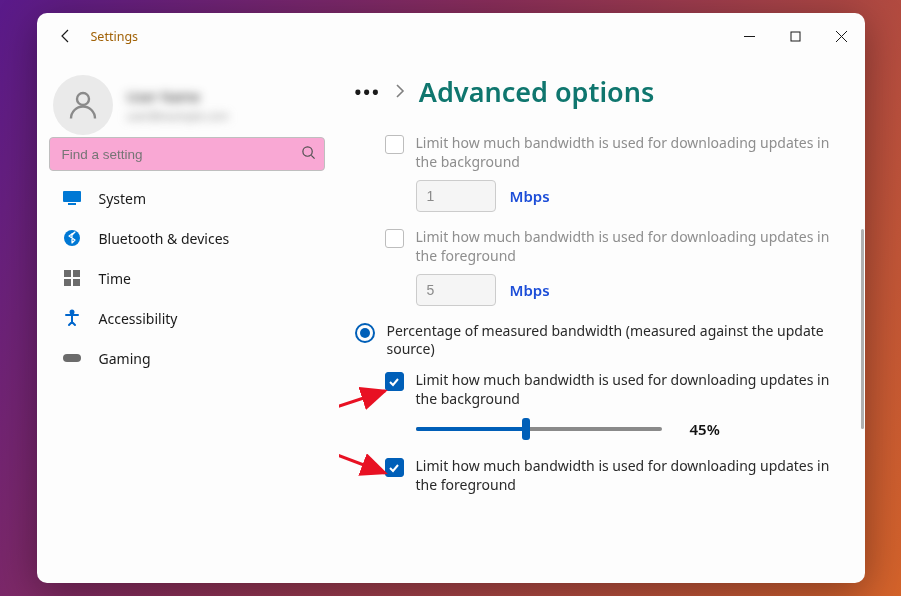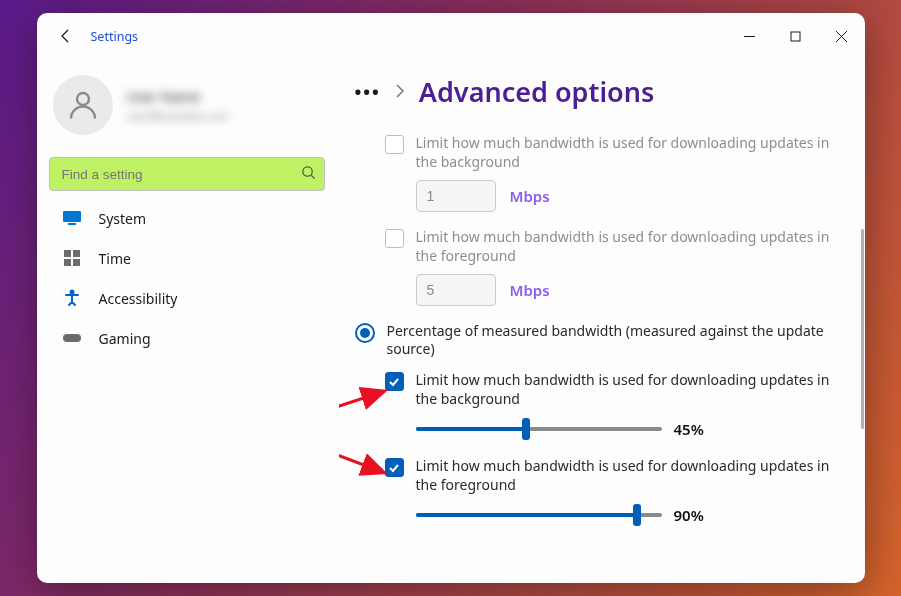--- a/index.html
+++ b/index.html
@@ -17,21 +17,21 @@
     box-shadow: 0 8px 40px rgba(0,0,0,.35);
     overflow:hidden;
     display:flex; flex-direction:column;
   }
   
   .titlebar {
     height:46px;
     display:flex; align-items:center;
     padding: 0 0 0 14px;
     font-size:12.5px;
-    color:#1d4ed8;
+    color:#a16207;
   }
   .titlebar .back {
     width:30px; height:30px; display:flex; align-items:center; justify-content:center;
     margin-right:6px;
   }
   .titlebar .title { margin-left:4px; }
   .wincontrols { margin-left:auto; display:flex; }
   .wincontrols > div { width:46px; height:30px; display:flex; align-items:center; justify-content:center; }
   .wincontrols svg { stroke:#1a1a1a; }
   
@@ -45,26 +45,26 @@
   .profile { display:flex; align-items:center; gap:14px; padding-left:4px; }
   .avatar {
     width:60px; height:60px; border-radius:50%;
     background:#eaeaea;
     display:flex; align-items:center; justify-content:center;
   }
   .profile-text { filter: blur(5px); }
   .profile-text .name { color:#1a1a1a; font-size:14px; }
   .profile-text .email { color:#808080; font-size:11px; margin-top:2px; }
   .search {
-    margin-top:22px;
+    margin-top:2px;
     position:relative;
     border:1px solid #bfbfbf;
     border-radius:4px;
     height:34px;
-    background:#bef264;
+    background:#f9a8d4;
   }
   .search input {
     border:none; outline:none; background:transparent;
     width:100%; height:100%;
     padding: 0 34px 0 12px;
     font-size:13.5px;
     color:#505050;
   }
   .search .sicon {
     position:absolute; right:8px; top:50%; transform:translateY(-50%);
@@ -82,42 +82,42 @@
   .nav-item .nicon { width:18px; height:18px; display:flex; align-items:center; justify-content:center; }
   
   .main {
     flex:1; position:relative;
     padding: 14px 30px 0 16px;
     overflow:hidden;
   }
   .breadcrumb { display:flex; align-items:center; gap:14px; }
   .breadcrumb .dots { color:#1a1a1a; font-size:18px; letter-spacing:2px; font-weight:bold; }
   .breadcrumb .chev { color:#808080; }
-  .breadcrumb h1 { font-size:27px; font-weight:600; color:#4c1d95; }
+  .breadcrumb h1 { font-size:27px; font-weight:600; color:#0f766e; }
   .panel { margin-top:24px; padding-left:30px; color:#2a2a2a; font-size:14px; }
   .optrow { display:flex; align-items:flex-start; gap:12px; margin-bottom:6px; }
   .chk { flex-shrink:0; width:19px; height:19px; border:1px solid #8a8a8a; border-radius:3px; display:flex; align-items:center; justify-content:center; background:#fff; margin-top:1px; }
   .chk.disabled { border-color:#bdbdbd; }
   .chk.checked { background:#005fb8; border-color:#005fb8; }
   .opttext { line-height:1.35; }
   .opttext.disabled { color:#8e8e8e; }
   .inputrow { margin-left:31px; display:flex; align-items:center; gap:14px; margin-top:8px; margin-bottom:16px; }
   .numbox {
     width:80px; height:32px; border:1px solid #cccccc; border-radius:4px;
     background:#f5f5f5;
     padding:0 10px; font-size:14px; color:#8a8a8a;
   }
-  .unit { font-weight:600; font-size:15px; color:#8b5cf6; }
+  .unit { font-weight:600; font-size:15px; color:#1d4ed8; }
   .radiorow { display:flex; align-items:flex-start; gap:12px; margin-top:0; margin-bottom:12px; margin-left:-30px; }
   .radio {
     flex-shrink:0; width:20px; height:20px; border:2px solid #005fb8; border-radius:50%;
     display:flex; align-items:center; justify-content:center; margin-top:1px;
   }
   .radio .dot { width:10px; height:10px; border-radius:50%; background:#005fb8; }
-  .sliderrow { margin-left:31px; display:flex; align-items:center; gap:12px; margin-top:10px; margin-bottom:18px; }
+  .sliderrow { margin-left:31px; display:flex; align-items:center; gap:28px; margin-top:10px; margin-bottom:18px; }
   .slider { position:relative; width:246px; height:20px; }
   .track { position:absolute; top:50%; left:0; right:0; height:4px; background:#8a8a8a; border-radius:2px; transform:translateY(-50%); }
   .fill { position:absolute; top:50%; left:0; height:4px; background:#005fb8; border-radius:2px; transform:translateY(-50%); }
   .thumb { position:absolute; top:50%; width:8px; height:22px; background:#005fb8; border-radius:3px; transform:translate(-50%,-50%); }
   .pct { font-size:15px; font-weight:600; color:#111; width:46px; }
   .scroll-indicator {
     position:absolute; right:1px; top:170px; width:3px; height:200px;
     background:#b0b0b0; border-radius:2px;
   }
   
@@ -187,20 +187,29 @@
               <svg width="18" height="14" viewBox="0 0 18 14">
                 <rect x="0" y="0" width="18" height="11" rx="1" fill="#0078d4"></rect>
                 <rect x="5" y="12" width="8" height="2" fill="#0078d4"></rect>
               </svg>
             </span>
           <span>System</span>
         </div>
         <div class="nav-item">
           <span class="nicon">
               <svg width="16" height="16" viewBox="0 0 16 16">
+                <circle cx="8" cy="8" r="8" fill="#0078d4"></circle>
+                <path d="M8 3v10l3-3-6-4 6-4-3 3" stroke="#fff" stroke-width="1.2" fill="none" stroke-linejoin="round"></path>
+              </svg>
+            </span>
+          <span>Bluetooth &amp; devices</span>
+        </div>
+        <div class="nav-item">
+          <span class="nicon">
+              <svg width="16" height="16" viewBox="0 0 16 16">
                 <rect x="0" y="0" width="7" height="7" fill="#6b6b6b"></rect>
                 <rect x="9" y="0" width="7" height="7" fill="#6b6b6b"></rect>
                 <rect x="0" y="9" width="7" height="7" fill="#6b6b6b"></rect>
                 <rect x="9" y="9" width="7" height="7" fill="#6b6b6b"></rect>
               </svg>
             </span>
           <span>Time</span>
         </div>
         <div class="nav-item">
           <span class="nicon">
@@ -275,28 +284,20 @@
           <span class="pct">45%</span>
         </div>
 
         <div class="optrow">
           <div class="chk checked">
             <svg width="12" height="12" viewBox="0 0 12 12">
                 <path d="M2 6 L5 9 L10 3" stroke="#fff" stroke-width="2" fill="none"></path>
               </svg>
           </div>
           <div class="opttext">Limit how much bandwidth is used for downloading updates in the foreground</div>
-        </div>
-        <div class="sliderrow">
-          <div class="slider">
-            <div class="track"></div>
-            <div class="fill" style="width:90%"></div>
-            <div class="thumb" style="left:90%"></div>
-          </div>
-          <span class="pct">90%</span>
         </div>
 
       </div>
 
       <div class="scroll-indicator"></div>
 
       <svg class="anno" style="left:-70px; top:310px;" width="180" height="180">
         <defs>
           <marker id="ah" markerWidth="10" markerHeight="10" refX="8" refY="4" orient="auto">
             <path d="M0 0 L9 4 L0 8 Z" fill="#e81123"></path>

